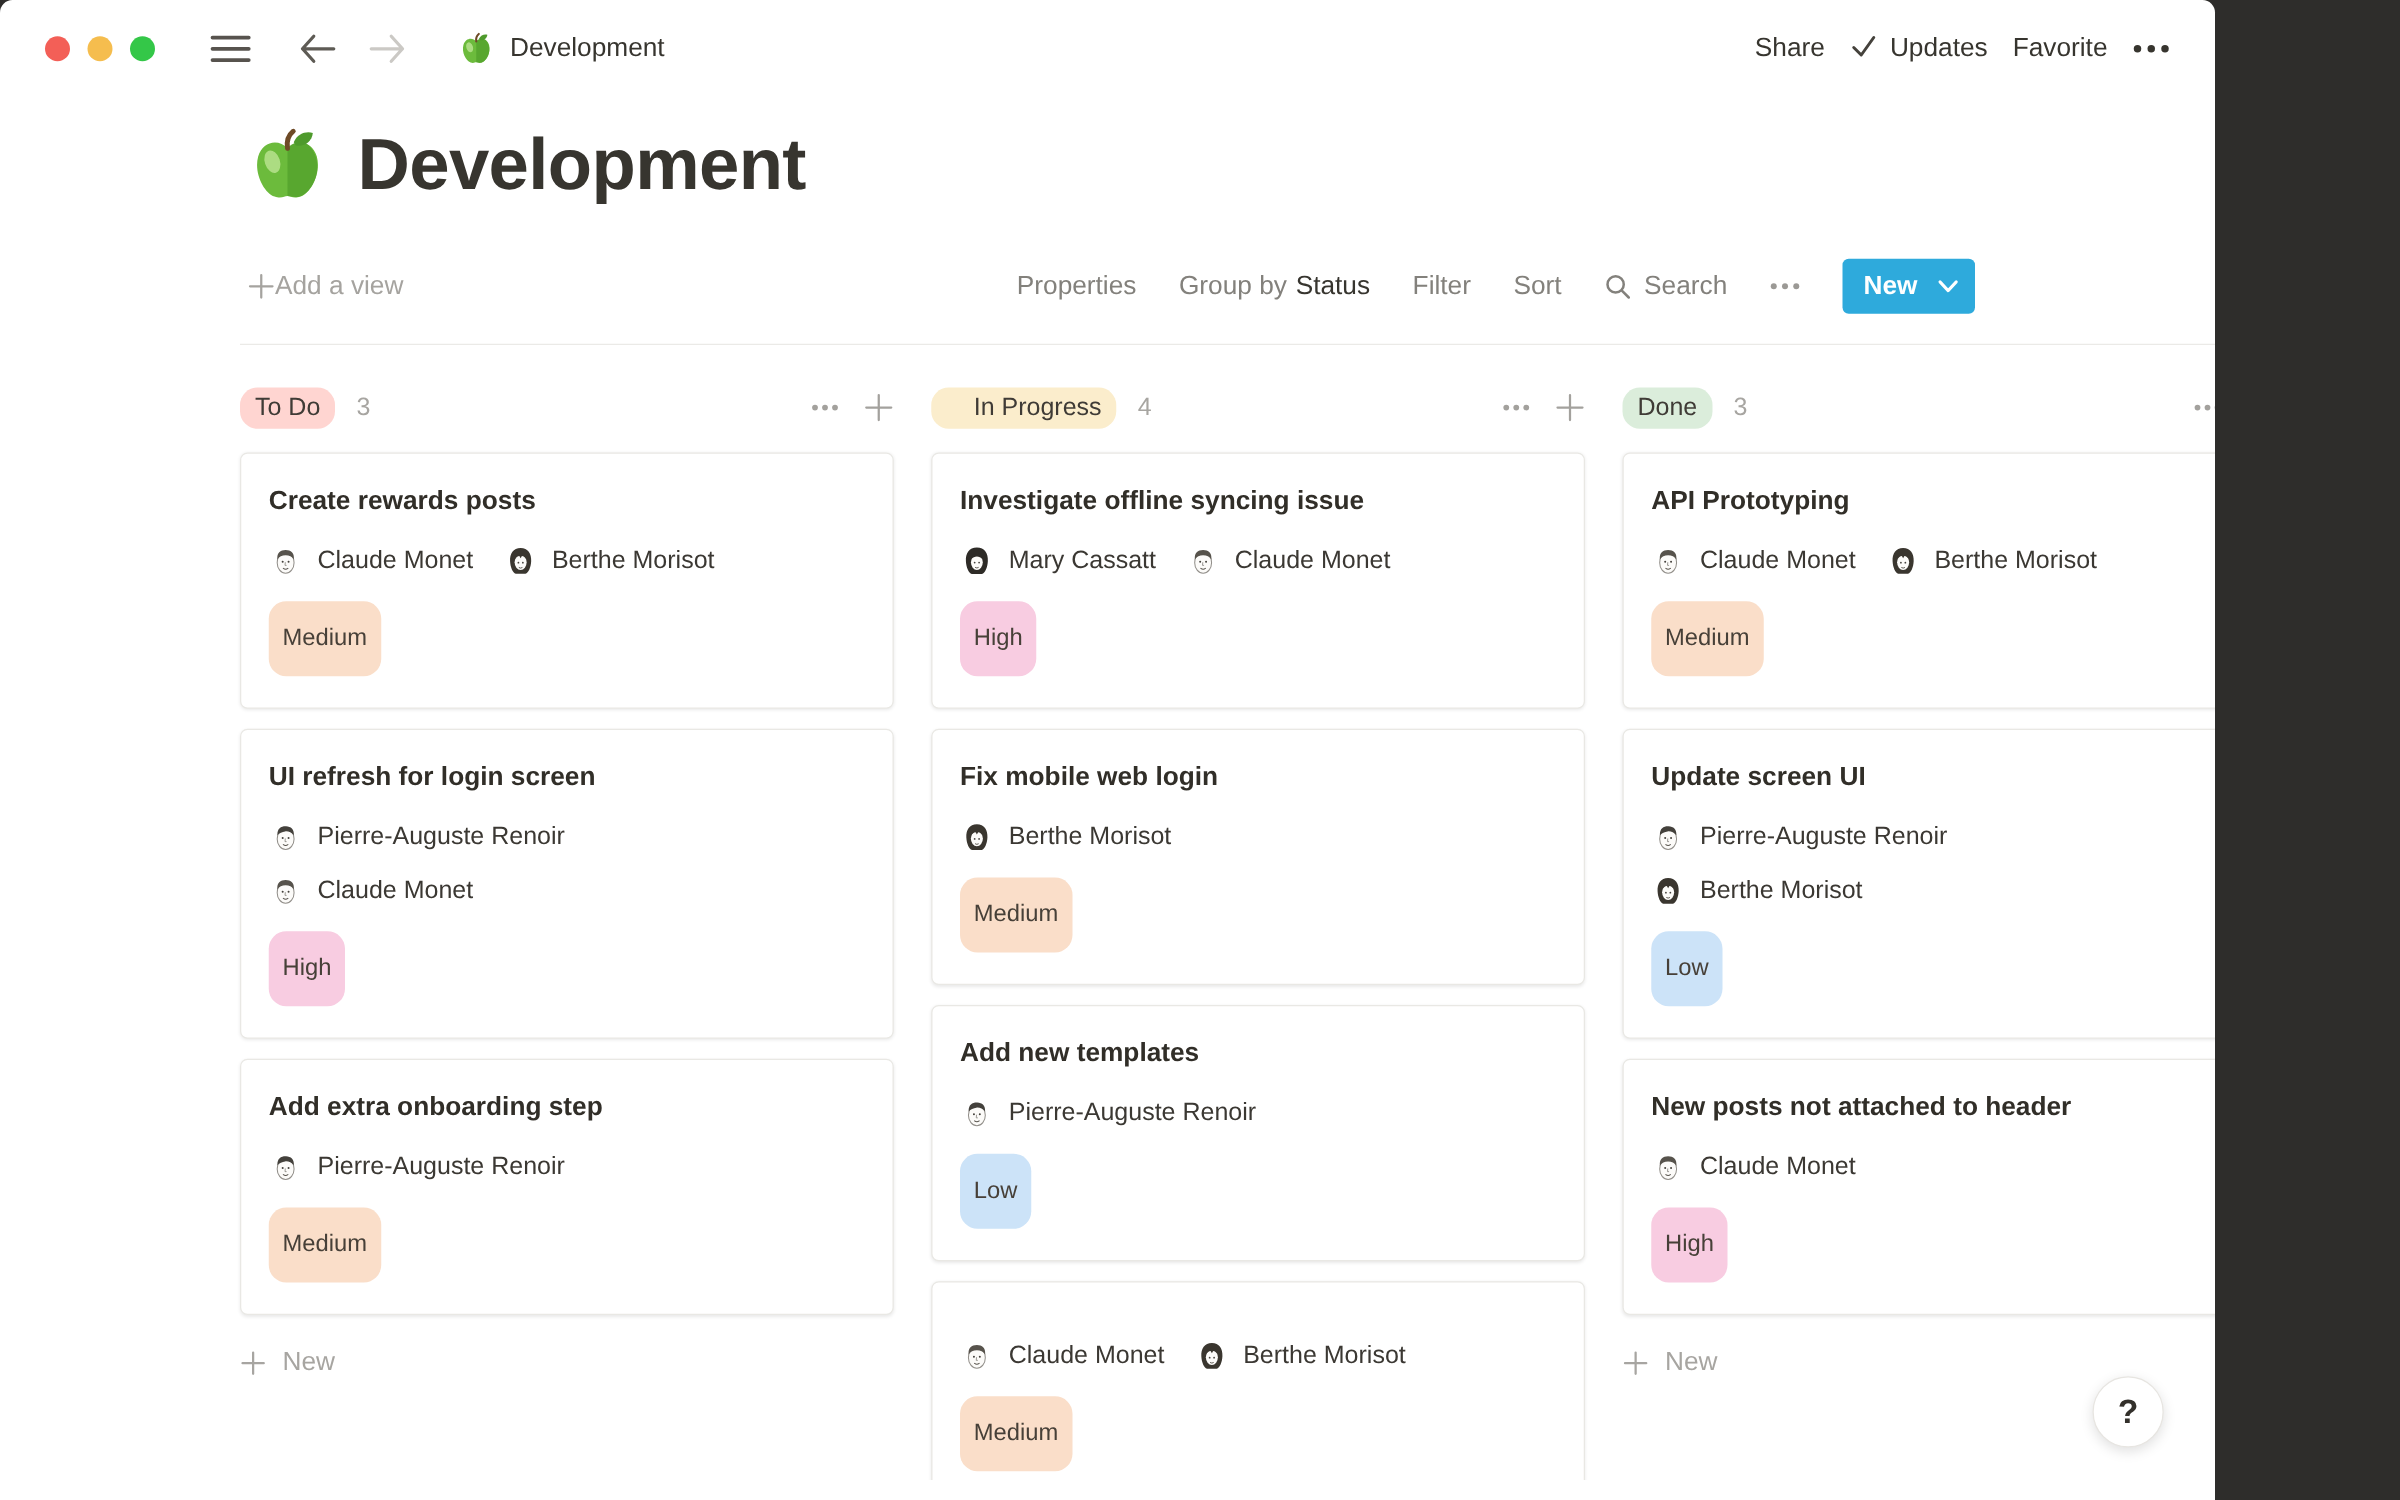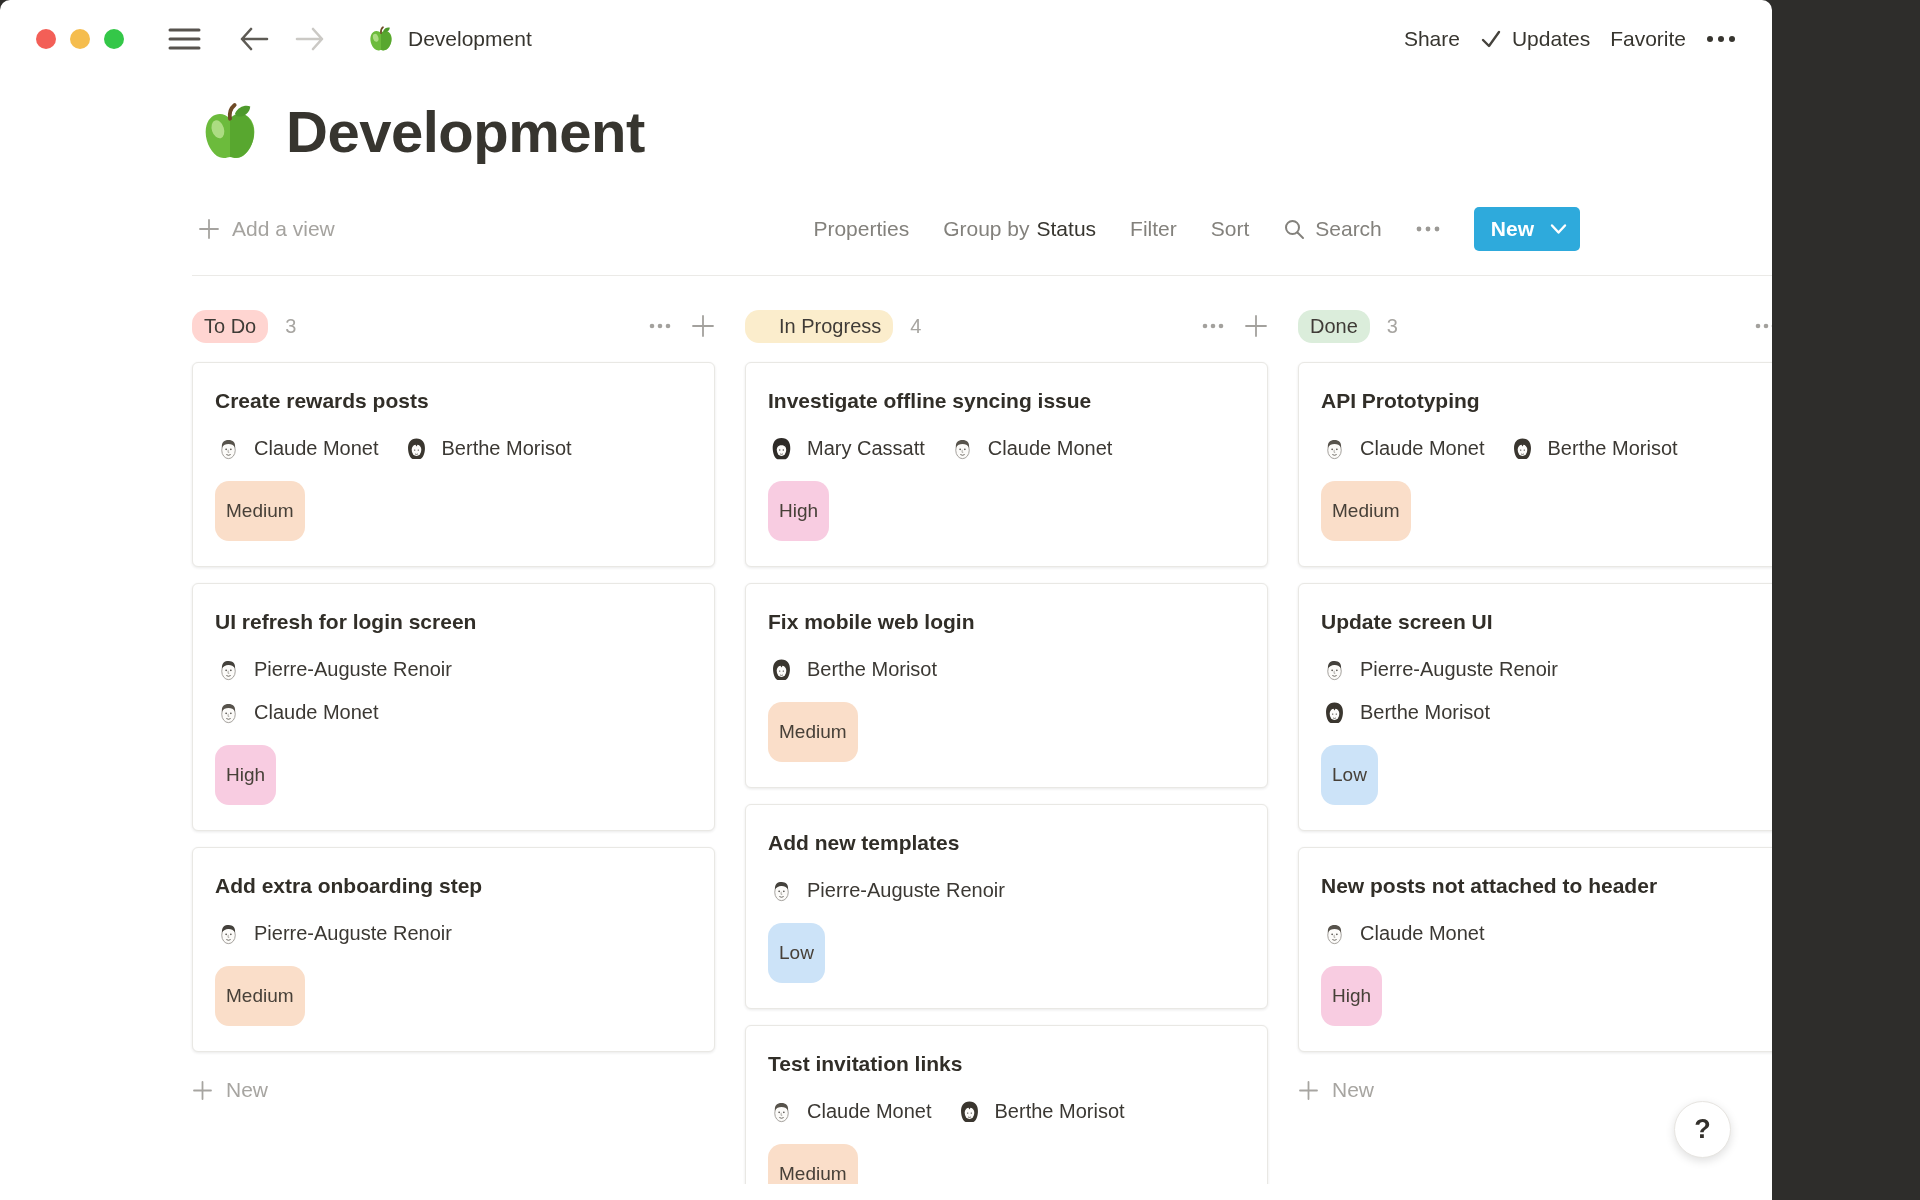--- a/index.html
+++ b/index.html
@@ -12,30 +12,30 @@
   
   .topbar{height:78px;display:flex;align-items:center;padding:0 36px}
   .traffic{display:flex;gap:14px;margin-right:44px}
   .light{width:20px;height:20px;border-radius:50%;display:inline-block}
   .icon-btn{display:inline-flex;align-items:center;justify-content:center}
   .hamburger{margin-right:38px}
   .nav-arrow{margin-right:26px}
   .tab{display:flex;align-items:center;gap:13px;font-size:21px;margin-left:16px}
   .tab .apple{width:28px;height:28px}
   .topbar-right{margin-left:auto;display:flex;align-items:center;gap:20px;font-size:21px;color:#37352F}
-  .updates-btn{display:flex;align-items:center;gap:10px}
+  .updates-btn{display:flex;gap:10px}
 
   
   .title-wrap{display:flex;align-items:center;gap:24px;padding:20px 0 0 198px}
   .title-wrap .apple{width:64px;height:64px}
   .page-title{font-size:58px;font-weight:700;letter-spacing:-0.5px;color:#37352F}
 
   
   .toolbar{display:flex;align-items:center;margin:42px 192px 0 198px;padding-bottom:24px;font-size:21px}
-  .add-view{display:flex;align-items:center;gap:12px;color:#A5A39F}
+  .add-view{display:flex;align-items:center;color:#A5A39F}
   .toolbar-right{margin-left:auto;display:flex;align-items:center;gap:34px;color:#83817C}
   .group-by .gb-value{color:#37352F;margin-left:7px}
   .search-btn{display:flex;align-items:center;gap:9px}
   .btn-new{background:#2EAADC;color:#fff;font-weight:700;border-radius:5px;
     padding:10px 13px 10px 17px;display:flex;align-items:center;gap:16px}
   .divider{height:1px;background:#EBEAE7;margin-left:192px}
 
   
   .board{display:flex;align-items:flex-start;padding:30px 0 0 192px;height:908px;overflow:hidden}
   .columns{display:flex;gap:30px;align-items:flex-start}
@@ -378,21 +378,20 @@
                       <path d="M13.8 23.4q2.2 1.5 4.4 0" stroke="#57534C" stroke-width="1" fill="none" stroke-linecap="round"></path>
                     </svg>
                   </span>
                   <span class="assignee-name">Pierre-Auguste Renoir</span>
                 </span>
               </div>
     <span class="tag" style="background: rgb(204, 227, 248);">Low</span>
   </article>
 
   <article class="card">
-    <h3 class="card-title">Test invitation links</h3>
     <div class="assignees">
                 <span class="assignee">
                   <span class="avatar">
                     <svg viewBox="0 0 32 32">
                       <ellipse cx="16" cy="18" rx="8" ry="10" fill="#FCFBF9" stroke="#93908B" stroke-width="1"></ellipse>
                       <path d="M8.2 15C7.6 8.5 11 6 16 6s8.4 2.5 7.8 9c-1.8-3.2-4.3-4.2-7.8-4.2S10 11.8 8.2 15Z" fill="#57534C"></path>
                       <circle cx="13.2" cy="17" r=".95" fill="#44413C"></circle>
                       <circle cx="18.8" cy="17" r=".95" fill="#44413C"></circle>
                       <path d="M15.7 17.5l-.3 3h1.5" stroke="#8A8781" stroke-width=".8" fill="none"></path>
                       <path d="M13.8 23.4q2.2 1.5 4.4 0" stroke="#57534C" stroke-width="1" fill="none" stroke-linecap="round"></path>

